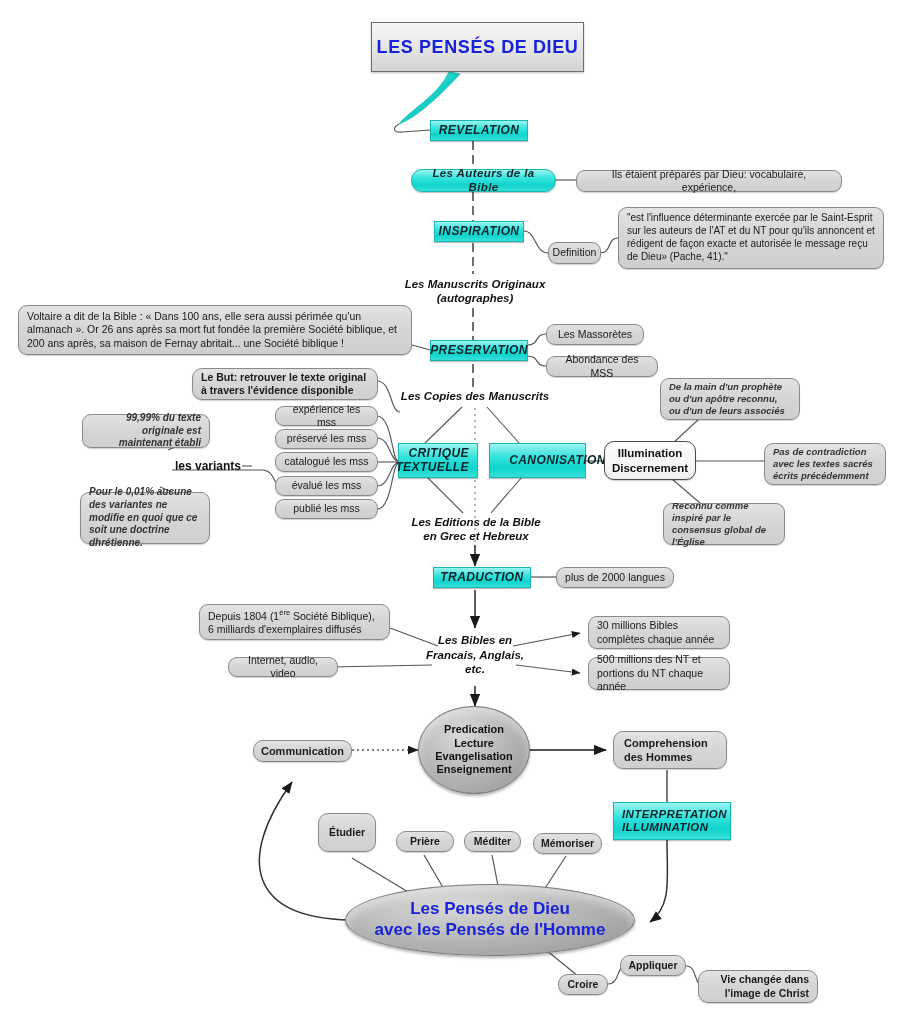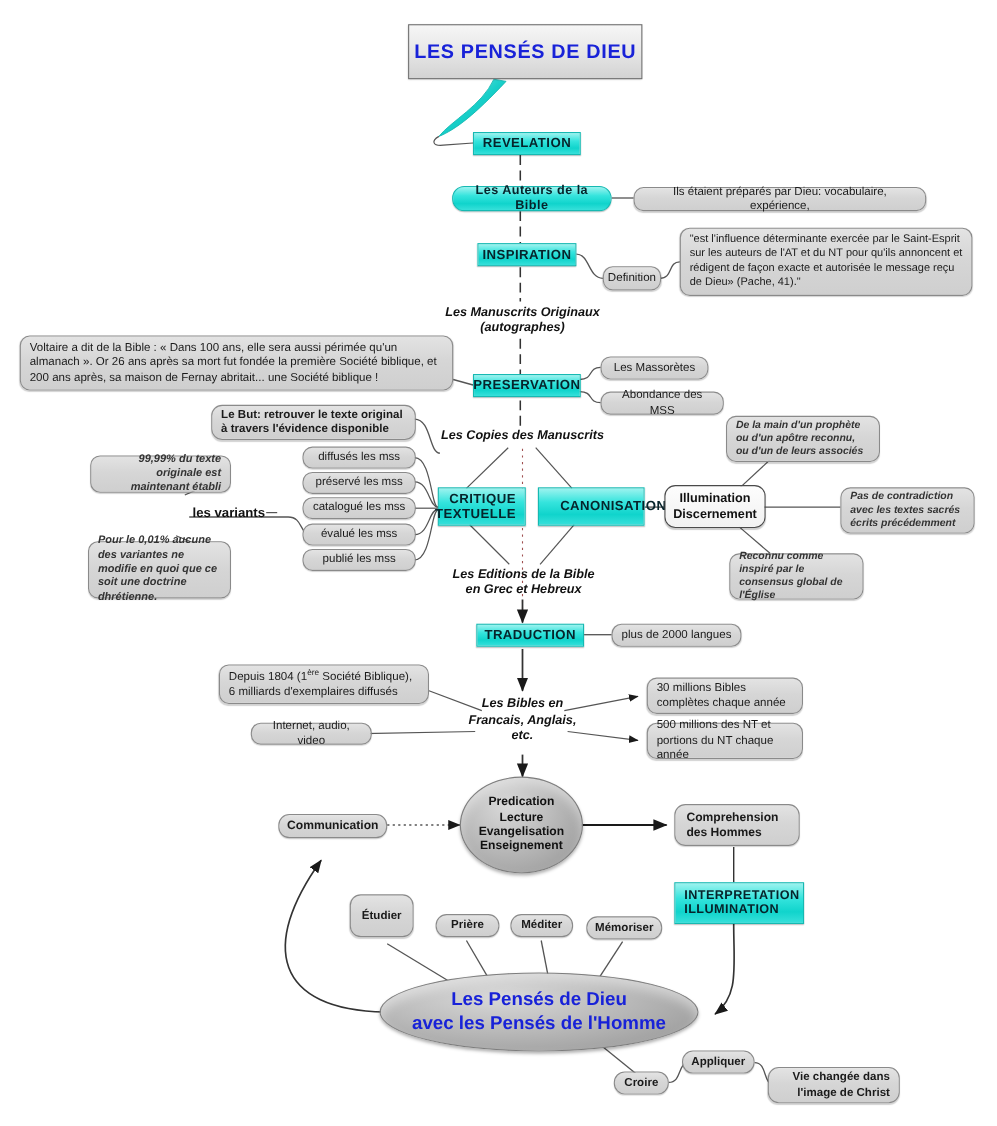--- a/index.html
+++ b/index.html
@@ -18,21 +18,21 @@
   .bub.italic{font-style:italic;font-weight:bold;color:#333;}
   .bub.plain{font-weight:normal;}
   .bub.bold{font-weight:bold;border-radius:10px;}
 
   
   .cyan{
     background:linear-gradient(180deg,#9df3ef 0%,#35e4dd 38%,#10d4cc 72%,#37e0da 100%);
     color:#06242b;font-weight:bold;letter-spacing:.4px;
     border:1px solid #16b9b2;
     box-shadow:0 1px 1px rgba(0,0,0,.25);
-    padding:3px 8px;line-height:1.15;
+    padding:3px 8px;line-height:1.15;font-style:italic;
   }
   .cyan.pill{border-radius:11px;}
 
   
   .titlebox{
     background:linear-gradient(180deg,#f6f6f6 0%,#eaeaea 40%,#d3d3d3 100%);
     border:1px solid #6d6d6d;
     color:#1822d8;font-weight:bold;letter-spacing:.6px;
     box-shadow:0 1px 2px rgba(0,0,0,.25);
   }
@@ -218,21 +218,21 @@
     <span>99,99% du texte originale est maintenant établi</span>
   </div>
   <div class="node bub italic" style="left:80px;top:492px;width:130px;height:52px;font-size:10px;justify-content:flex-start;text-align:left;">
     <span>Pour le 0,01% aucune des variantes ne modifie en quoi que ce soit une doctrine dhrétienne.</span>
   </div>
   <div class="node" style="left:172px;top:457px;width:72px;height:18px;font-size:12px;font-weight:bold;color:#111;">
     <span>les variants</span>
   </div>
 
   <div class="node bub plain" style="left:275px;top:406px;width:103px;height:20px;font-size:10.5px;">
-    <span>diffusés les mss</span>
+    <span>expérience les mss</span>
   </div>
   <div class="node bub plain" style="left:275px;top:429px;width:103px;height:20px;font-size:10.5px;">
     <span>préservé les mss</span>
   </div>
   <div class="node bub plain" style="left:275px;top:452px;width:103px;height:20px;font-size:10.5px;">
     <span>catalogué les mss</span>
   </div>
   <div class="node bub plain" style="left:275px;top:476px;width:103px;height:20px;font-size:10.5px;">
     <span>évalué les mss</span>
   </div>

